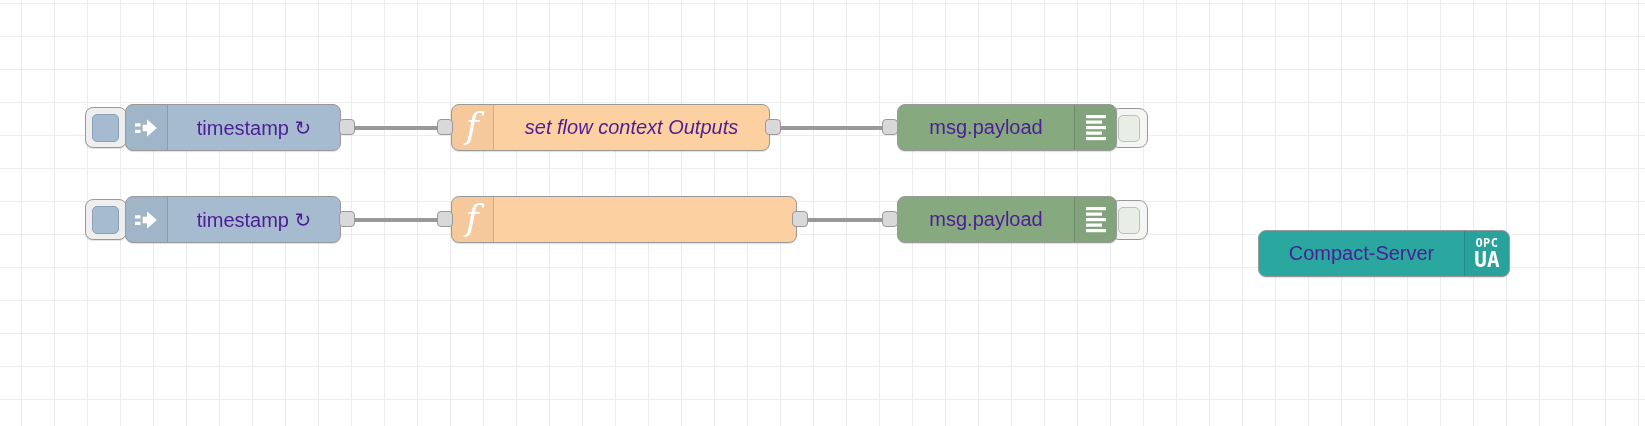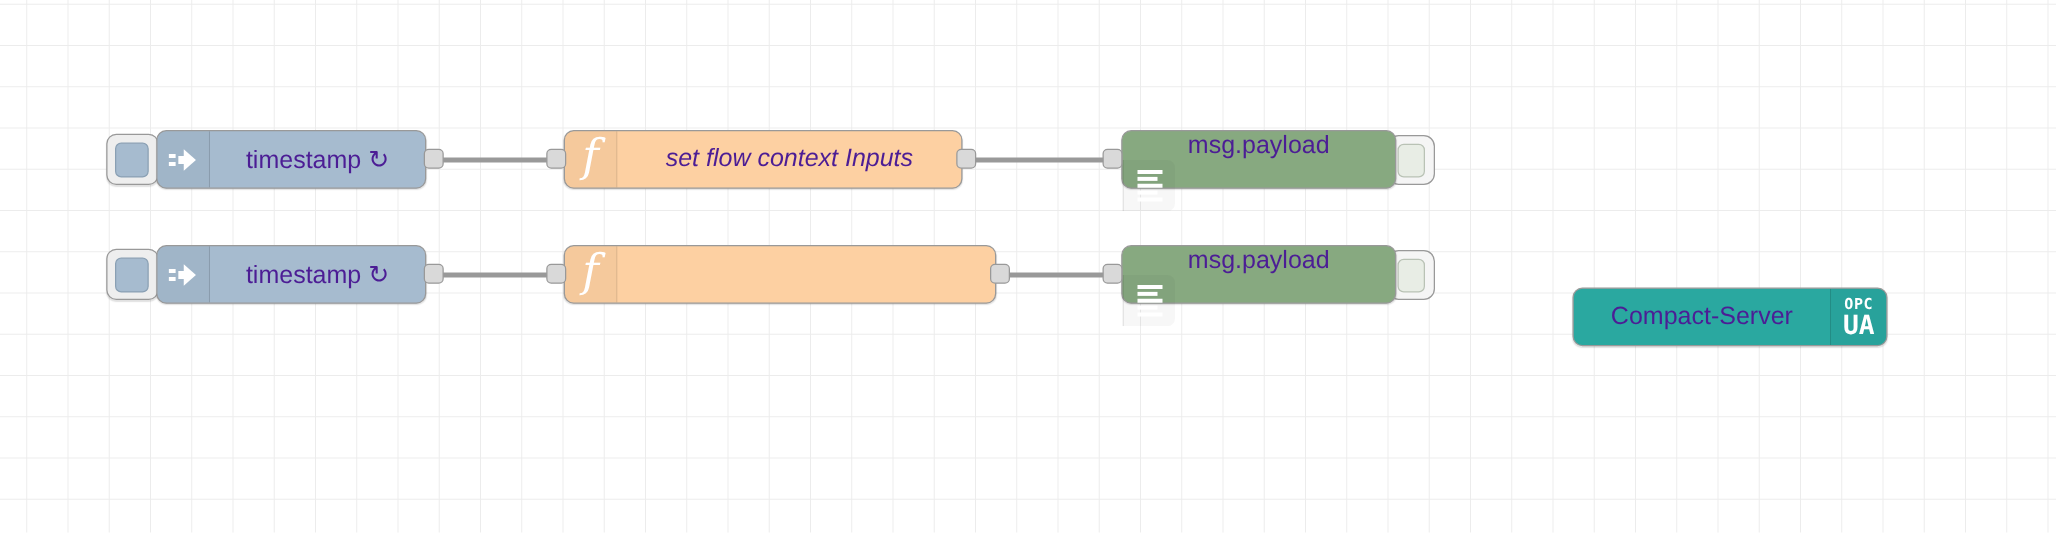--- a/index.html
+++ b/index.html
@@ -28,21 +28,21 @@
   }
   .node .icon-region.left{border-right:1px solid rgba(0,0,0,0.14);border-radius:6px 0 0 6px;}
   .node .icon-region.right{border-left:1px solid rgba(0,0,0,0.14);border-radius:0 6px 6px 0;}
   .node .label{
     flex:1;display:flex;align-items:center;justify-content:center;
     font-size:20px;color:#4c1d95;white-space:nowrap;padding:0 10px;
   }
   .node.function .label{font-style:italic;}
   .inject{background:#a6bbcf;}
   .function{background:#fdd0a2;}
-  .debug{background:#87a980;flex-direction:column;}
+  .debug{background:#87a980;}
   .server{background:#2aa8a0;}
   .func-glyph{
     font-family:"DejaVu Serif",serif;font-style:italic;font-size:36px;color:#fff;
     line-height:1;transform:translateY(-2px);
   }
   .port{
     position:absolute;width:16px;height:16px;background:#d9d9d9;border:1.5px solid #999;
     border-radius:4px;box-sizing:border-box;z-index:4;cursor:crosshair;
   }
   .wire{
@@ -91,21 +91,21 @@
       </svg>
     </div>
     <div class="label">timestamp ↻</div>
   </div>
   <div class="port" style="left:339px;top:119px;"></div>
 
   <div class="node function" style="left:451px;top:104px;width:319px;">
     <div class="icon-region left">
       <span class="func-glyph">f</span>
     </div>
-    <div class="label">set flow context Inputs</div>
+    <div class="label">set flow context Outputs</div>
   </div>
   <div class="port" style="left:437px;top:119px;"></div>
   <div class="port" style="left:765px;top:119px;"></div>
 
   <div class="debug-btn" style="left:1110px;top:108px;">
     <div class="inner"></div>
   </div>
   <div class="node debug" style="left:897px;top:104px;width:220px;">
     <div class="label">msg.payload</div>
     <div class="icon-region right">

